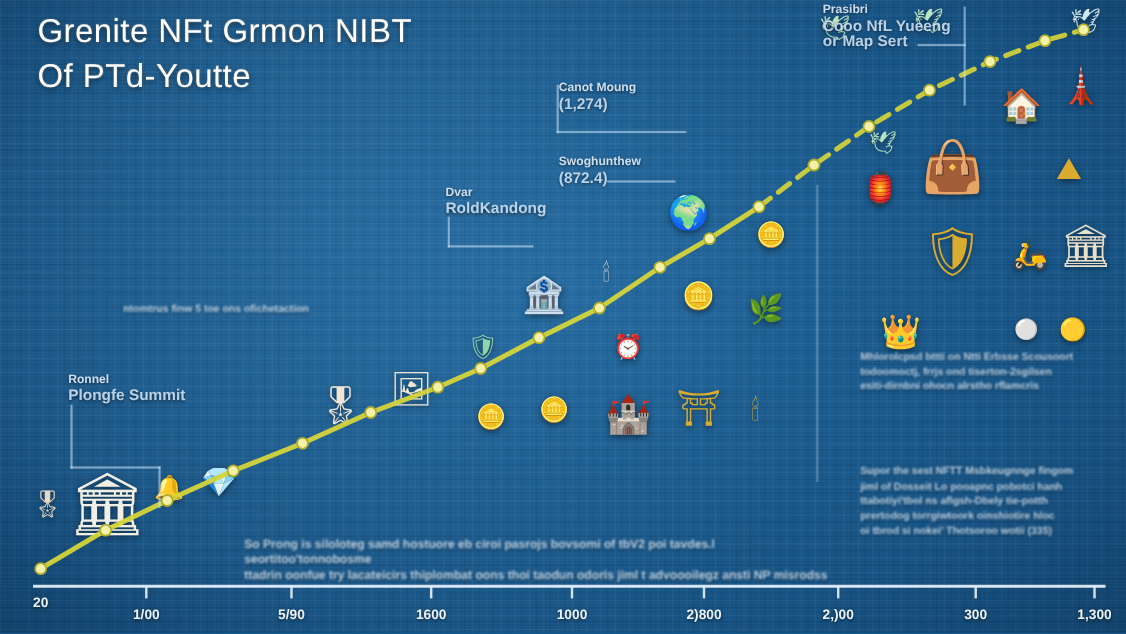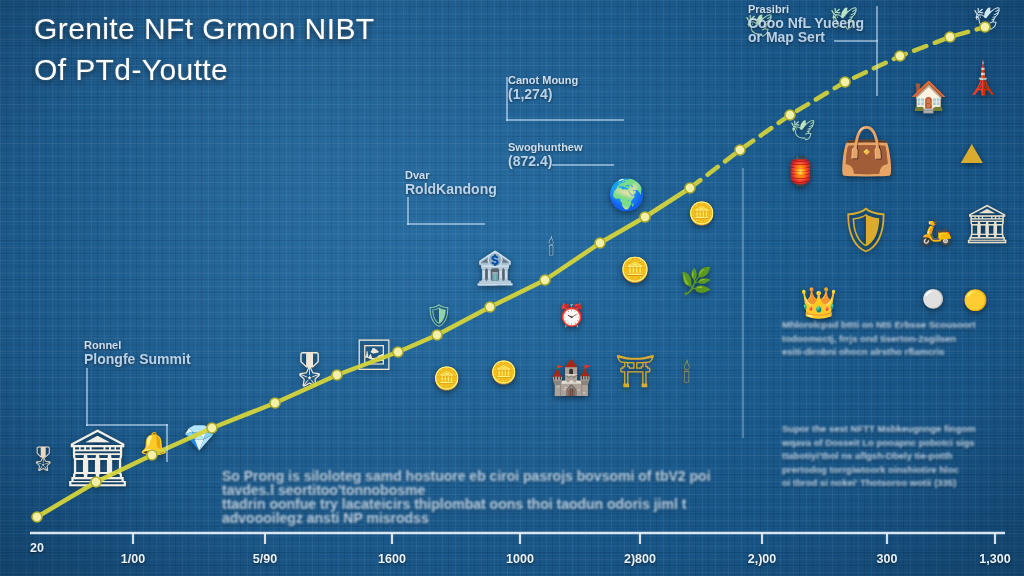--- a/index.html
+++ b/index.html
@@ -194,21 +194,21 @@
           <circle cx="740" cy="150" r="5" fill="#f3f0a8" stroke="#b0ad2c" stroke-width="1.6"></circle>
           <circle cx="790" cy="115" r="5" fill="#f3f0a8" stroke="#b0ad2c" stroke-width="1.6"></circle>
           <circle cx="845" cy="82" r="5" fill="#f3f0a8" stroke="#b0ad2c" stroke-width="1.6"></circle>
           <circle cx="900" cy="56" r="5" fill="#f3f0a8" stroke="#b0ad2c" stroke-width="1.6"></circle>
           <circle cx="950" cy="37" r="5" fill="#f3f0a8" stroke="#b0ad2c" stroke-width="1.6"></circle>
           <circle cx="985" cy="27" r="5" fill="#f3f0a8" stroke="#b0ad2c" stroke-width="1.6"></circle>
         </g>
     </g>
   </svg>
 
-  <div class="callout" style="left:62px; top:338px;margin-left:22px;">
+  <div class="callout" style="left:62px; top:338px;">
     <div class="c-label">Ronnel</div>
     <div class="c-value">Plongfe Summit</div>
     <div class="leader-v" style="left:2px; top:30px; height:58px;"></div>
     <div class="leader-h" style="left:2px; top:86px; width:82px;"></div>
     <div class="leader-v" style="left:82px; top:86px; height:38px;"></div>
   </div>
 
   <div class="callout" style="left:405px; top:168px;">
     <div class="c-label">Dvar</div>
     <div class="c-value">RoldKandong</div>
@@ -235,36 +235,37 @@
     <div class="c-value">Cooo NfL Yueeng</div>
     <div class="c-value">or Map Sert</div>
     <div class="leader-h" style="left:86px; top:38px; width:44px;"></div>
     <div class="leader-v" style="left:128px; top:4px; height:34px;"></div>
     <div class="leader-v" style="left:128px; top:38px; height:56px;"></div>
   </div>
 
   <div class="leader-v" style="left:742px; top:168px; height:270px; opacity:0.55; z-index:23;"></div>
 
   <div class="para" style="left:112px; top:275px; width:270px;">
-  </div>
-
-  <div class="para" style="left:222px; top:469px; width:532px; font-size:14px; line-height:14px;">
+    <div>ntomtrus finw 5 toe ons ofichetaction</div>
+  </div>
+
+  <div class="para" style="left:222px; top:488px; width:532px; font-size:11px; line-height:14px;">
     <div>So Prong is siloloteg samd hostuore eb ciroi pasrojs bovsomi of tbV2 poi tavdes.l seortitoo'tonnobosme</div>
     <div>ttadrin oonfue try lacateicirs thiplombat oons thoi taodun odoris jiml t advoooilegz ansti NP misrodss</div>
   </div>
 
   <div class="para" style="left:782px; top:318px; width:238px;">
     <div>Mhlorolcpsd bttti on Ntti Erbsse Scousoort</div>
     <div>todoomoctj, frrjs ond tiserton-2sgilsen</div>
     <div>esiti-dirnbni ohocn alrstho rflamcris</div>
   </div>
 
   <div class="para" style="left:782px; top:422px; width:238px;">
     <div>Supor the sest NFTT Msbkeugnnge fingom</div>
-    <div>wqava of Dosseit Lo pooapnc pobotci sigs</div>
+    <div>jiml of Dosseit Lo pooapnc pobotci hanh</div>
     <div>ttabotiyi'tbol ns aflgsh-Dbely tie-potth</div>
     <div>prertodog torrgiwtoork oinshiotire hloc</div>
     <div>oi tbrod si nokei' Thotsoroo wotii (335)</div>
   </div>
 
   <div id="axis-layer">
     <svg width="1024" height="576" viewBox="0 0 1024 576" style="position:absolute;left:0;top:0;">
       <line x1="30" y1="533" x2="1005" y2="533" stroke="#eaf2fa" stroke-width="2.6" opacity="0.92"></line>
       <g id="tick-group">
           <line x1="133" y1="533" x2="133" y2="544" stroke="#e8f1f9" stroke-width="2.2" opacity="0.9"></line>

